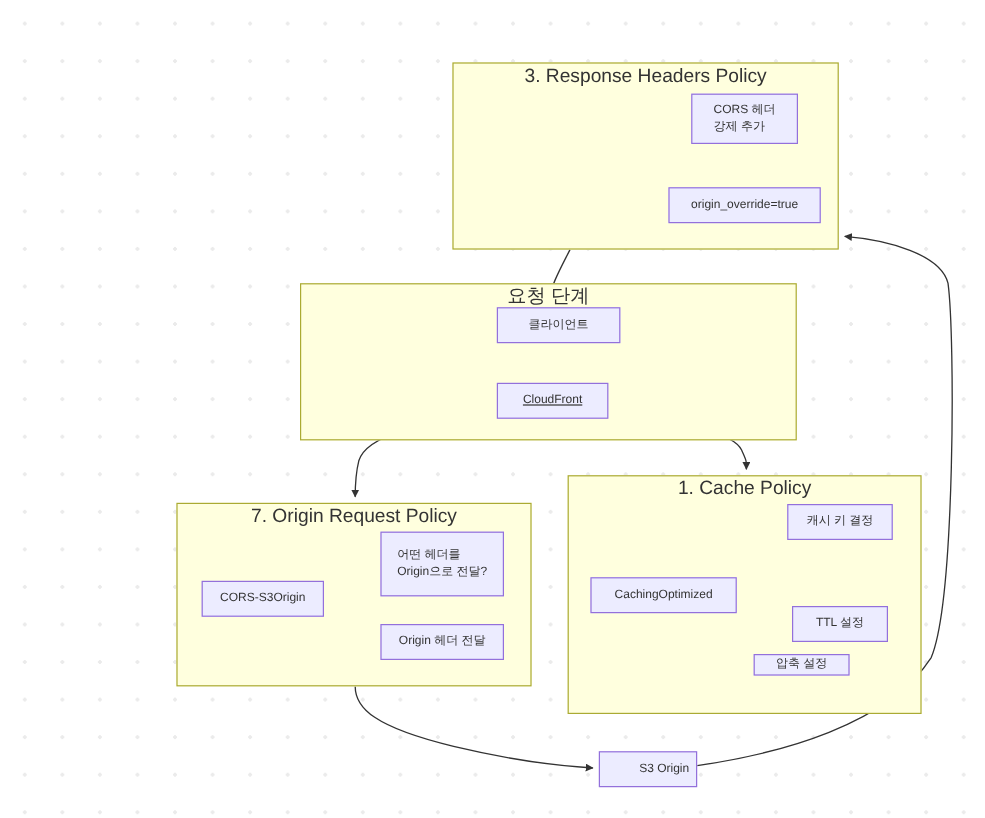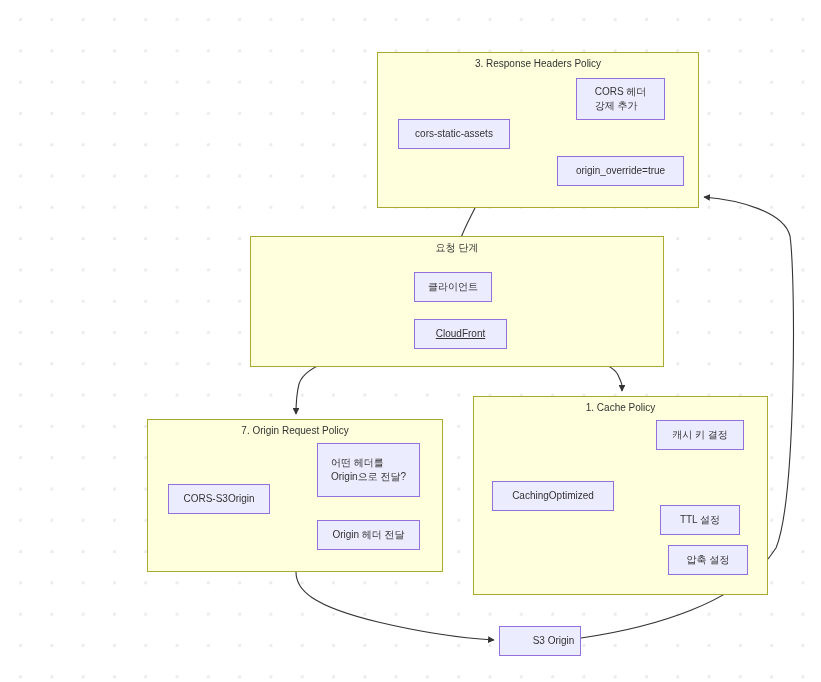--- a/index.html
+++ b/index.html
@@ -33,21 +33,21 @@
     background: #ffffde;
     border: 1px solid #aaaa33;
     box-sizing: border-box;
   }
   .cluster-label {
     position: absolute;
     top: 4px;
     left: 0;
     right: 0;
     text-align: center;
-    font-size: 10px;
+    font-size: 16px;
     color: #333333;
     line-height: 14px;
     white-space: nowrap;
   }
   .node {
     position: absolute;
     background: #ececff;
     border: 1px solid #9370db;
     box-sizing: border-box;
     display: flex;
@@ -98,41 +98,40 @@
   </div>
 
   <div class="cluster" style="left:147px; top:419px; width:296px; height:153px;">
     <div class="cluster-label">7. Origin Request Policy</div>
   </div>
 
   <div class="cluster" style="left:473px; top:396px; width:295px; height:199px;">
     <div class="cluster-label">1. Cache Policy</div>
   </div>
 
-  <div class="node" style="left:398px; top:119px; width:112px; height:30px;">cors-static-assets</div>
 
   <div class="node" style="left:576px; top:78px; width:89px; height:42px;">CORS 헤더
 강제 추가</div>
 
   <div class="node" style="left:557px; top:156px; width:127px; height:30px;">origin_override=true</div>
 
-  <div class="node" style="left:414px; top:256px; width:78px; height:30px;margin-top:16px;">클라이언트</div>
+  <div class="node" style="left:414px; top:256px; width:103px; height:30px;">클라이언트</div>
 
   <div class="node" style="left:414px; top:319px; width:93px; height:30px;text-decoration:underline;">CloudFront</div>
 
   <div class="node" style="left:168px; top:484px; width:102px; height:30px;">CORS-S3Origin</div>
 
   <div class="node" style="left:317px; top:443px; width:103px; height:54px;">어떤 헤더를
 Origin으로 전달?</div>
 
   <div class="node" style="left:317px; top:520px; width:103px; height:30px;">Origin 헤더 전달</div>
 
   <div class="node" style="left:492px; top:481px; width:122px; height:30px;">CachingOptimized</div>
 
   <div class="node" style="left:656px; top:420px; width:88px; height:30px;">캐시 키 결정</div>
 
   <div class="node" style="left:660px; top:481px; width:80px; height:30px;margin-top:24px;">TTL 설정</div>
 
-  <div class="node" style="left:668px; top:545px; width:80px; height:30px;">압축 설정</div>
+  <div class="node" style="left:628px; top:545px; width:80px; height:18px;">압축 설정</div>
 
   <div class="node" style="left:499px; top:626px; width:82px; height:30px;padding-left:27px;">S3 Origin</div>
 
 </div>
 
 </body></html>

